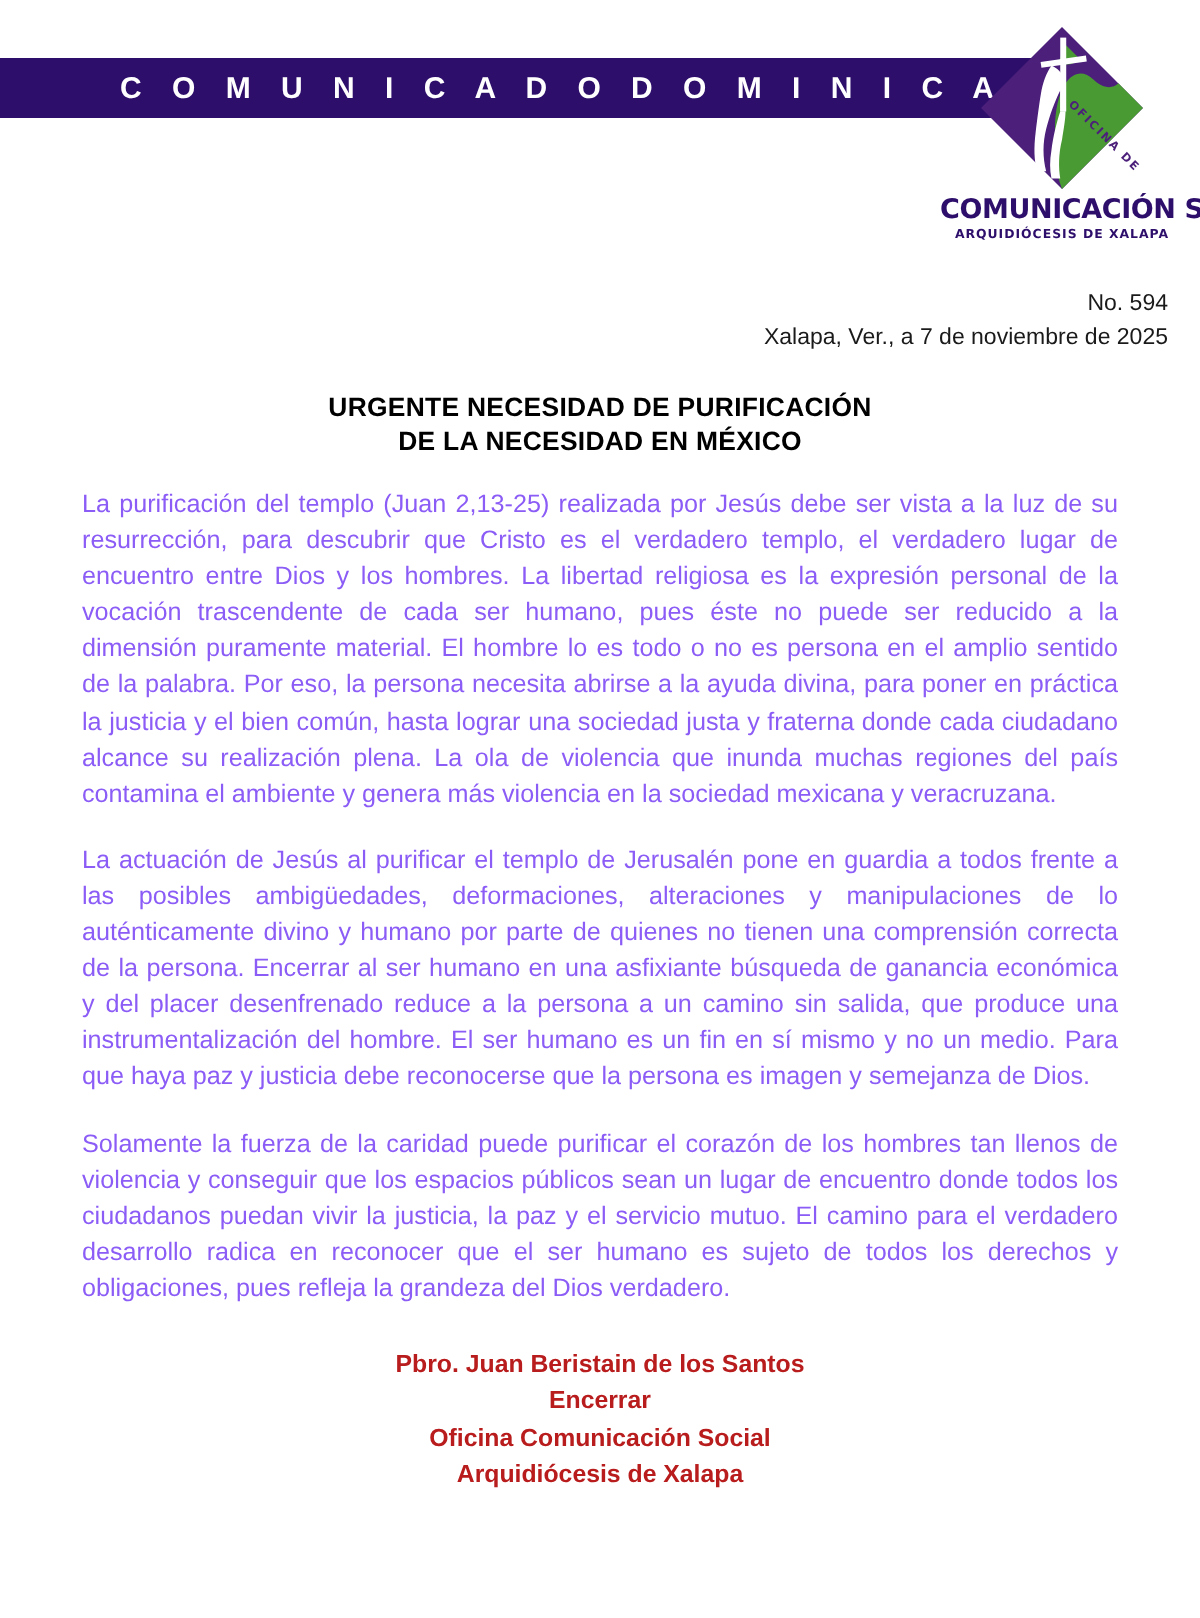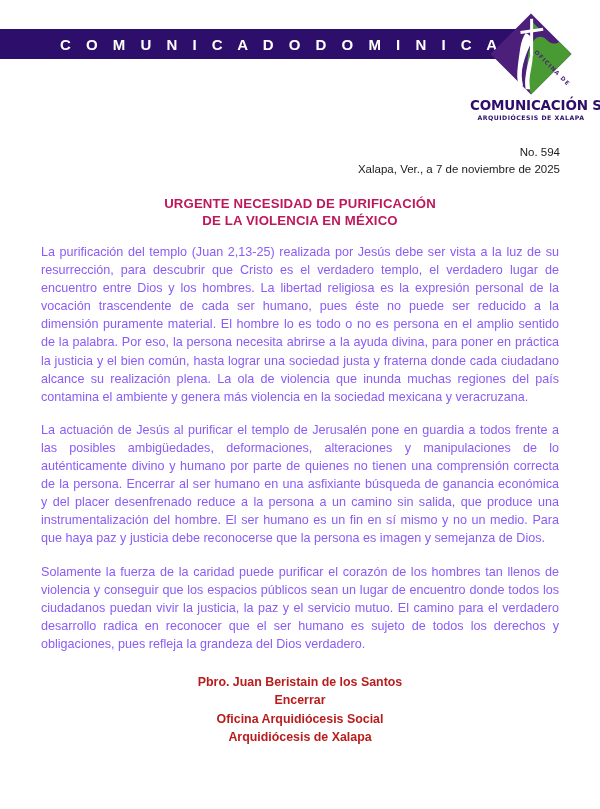--- a/index.html
+++ b/index.html
@@ -82,38 +82,38 @@
     color: #2d0e6b;
     letter-spacing: 0.5px;
     line-height: 1;
     margin-top: 2px;
     white-space: nowrap;
   }
 
   
   .meta {
     text-align: right;
-    padding-right: 40px;
+    padding-right: 16px;
     margin-top: 4px;
   }
   .meta div {
     font-size: 11.5px;
     line-height: 17px;
     color: #1a1a1a;
   }
 
   
   .doc-title {
     text-align: center;
     margin: 17px 0 14px 0;
     font-size: 13.2px;
     font-weight: bold;
     line-height: 17px;
     letter-spacing: 0.15px;
-    color: #be185d;
+    color: #000000;
   }
 
   
   .content {
     padding: 0 41px 0 41px;
   }
   .para {
     font-size: 12.6px;
     line-height: 18.1px;
     text-align: justify;
@@ -176,29 +176,29 @@
     </div>
   </div>
 
   <div class="meta">
     <div>No. 594</div>
     <div>Xalapa, Ver., a 7 de noviembre de 2025</div>
   </div>
 
   <div class="doc-title">
     <div>URGENTE NECESIDAD DE PURIFICACIÓN</div>
-    <div>DE LA VIOLENCIA EN MÉXICO</div>
+    <div>DE LA NECESIDAD EN MÉXICO</div>
   </div>
 
   <div class="content">
     <p class="para">La purificación del templo (Juan 2,13-25) realizada por Jesús debe ser vista a la luz de su resurrección, para descubrir que Cristo es el verdadero templo, el verdadero lugar de encuentro entre Dios y los hombres. La libertad religiosa es la expresión personal de la vocación trascendente de cada ser humano, pues éste no puede ser reducido a la dimensión puramente material. El hombre lo es todo o no es persona en el amplio sentido de la palabra. Por eso, la persona necesita abrirse a la ayuda divina, para poner en práctica la justicia y el bien común, hasta lograr una sociedad justa y fraterna donde cada ciudadano alcance su realización plena. La ola de violencia que inunda muchas regiones del país contamina el ambiente y genera más violencia en la sociedad mexicana y veracruzana.</p>
     <p class="para">La actuación de Jesús al purificar el templo de Jerusalén pone en guardia a todos frente a las posibles ambigüedades, deformaciones, alteraciones y manipulaciones de lo auténticamente divino y humano por parte de quienes no tienen una comprensión correcta de la persona. Encerrar al ser humano en una asfixiante búsqueda de ganancia económica y del placer desenfrenado reduce a la persona a un camino sin salida, que produce una instrumentalización del hombre. El ser humano es un fin en sí mismo y no un medio. Para que haya paz y justicia debe reconocerse que la persona es imagen y semejanza de Dios.</p>
     <p class="para">Solamente la fuerza de la caridad puede purificar el corazón de los hombres tan llenos de violencia y conseguir que los espacios públicos sean un lugar de encuentro donde todos los ciudadanos puedan vivir la justicia, la paz y el servicio mutuo. El camino para el verdadero desarrollo radica en reconocer que el ser humano es sujeto de todos los derechos y obligaciones, pues refleja la grandeza del Dios verdadero.</p>
   </div>
 
   <div class="signature">
     <div>Pbro. Juan Beristain de los Santos</div>
     <div>Encerrar</div>
-    <div>Oficina Arquidiócesis Social</div>
+    <div>Oficina Comunicación Social</div>
     <div>Arquidiócesis de Xalapa</div>
   </div>
 
 </div>
 
 </body></html>

